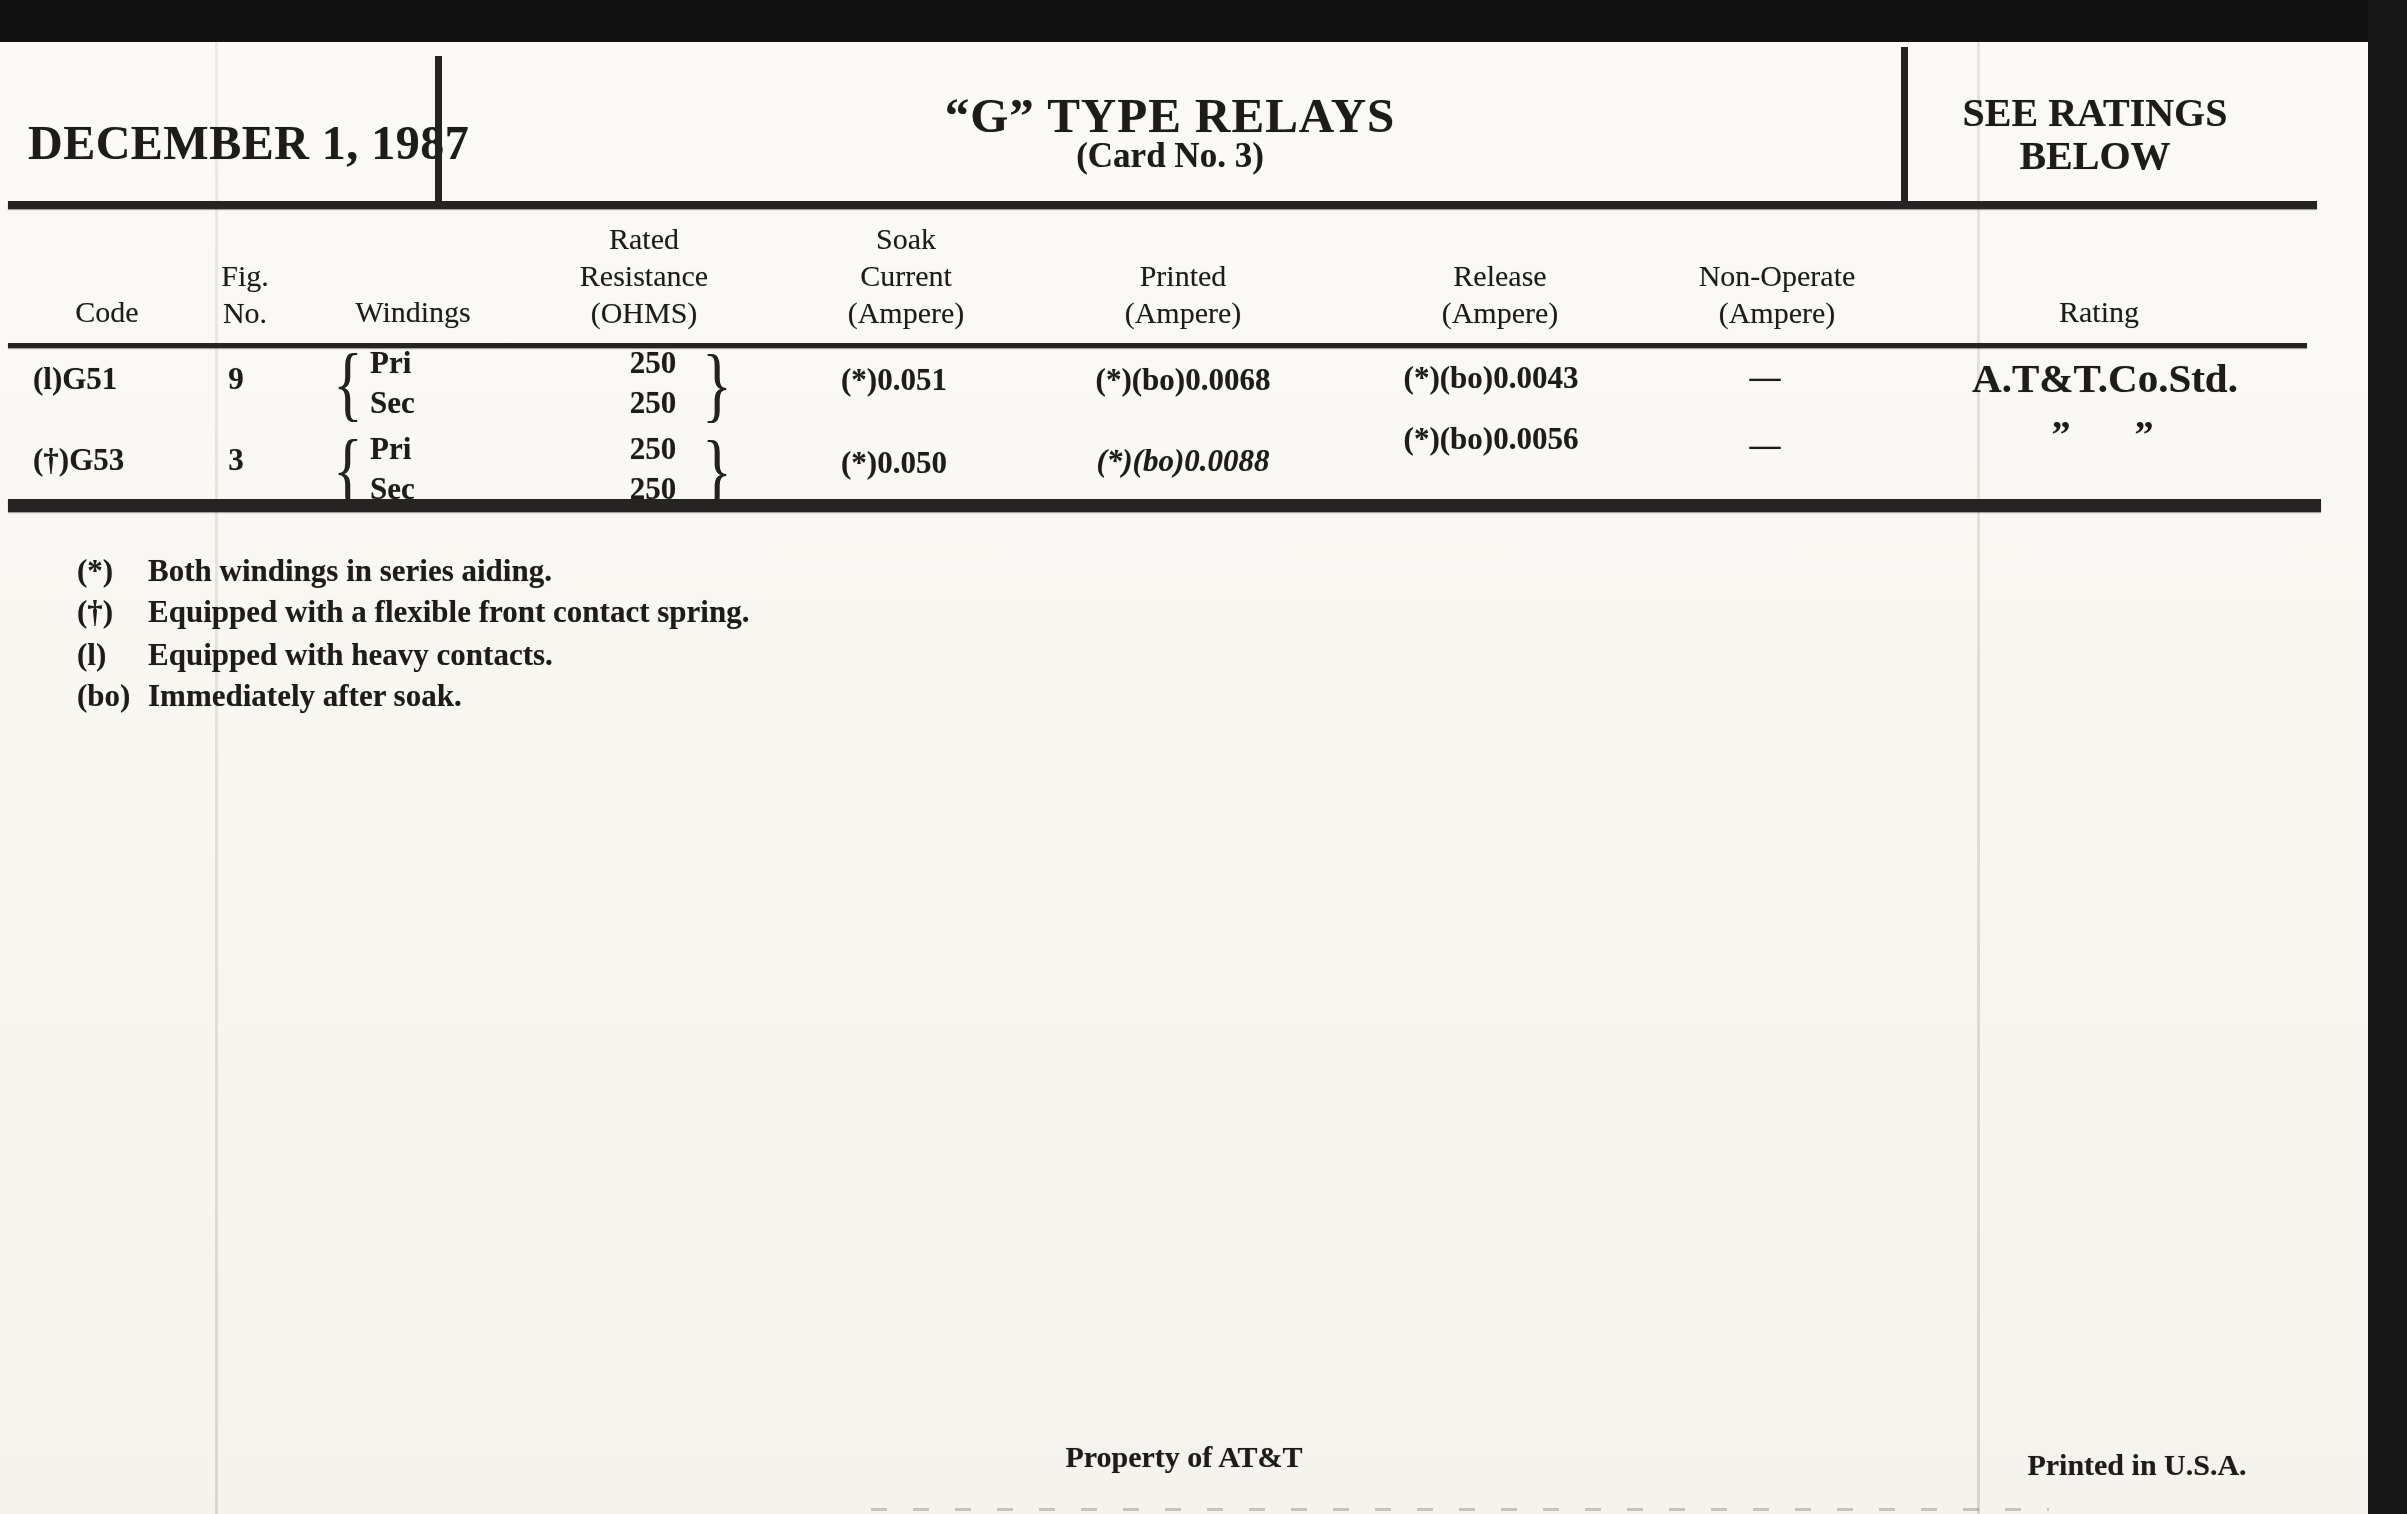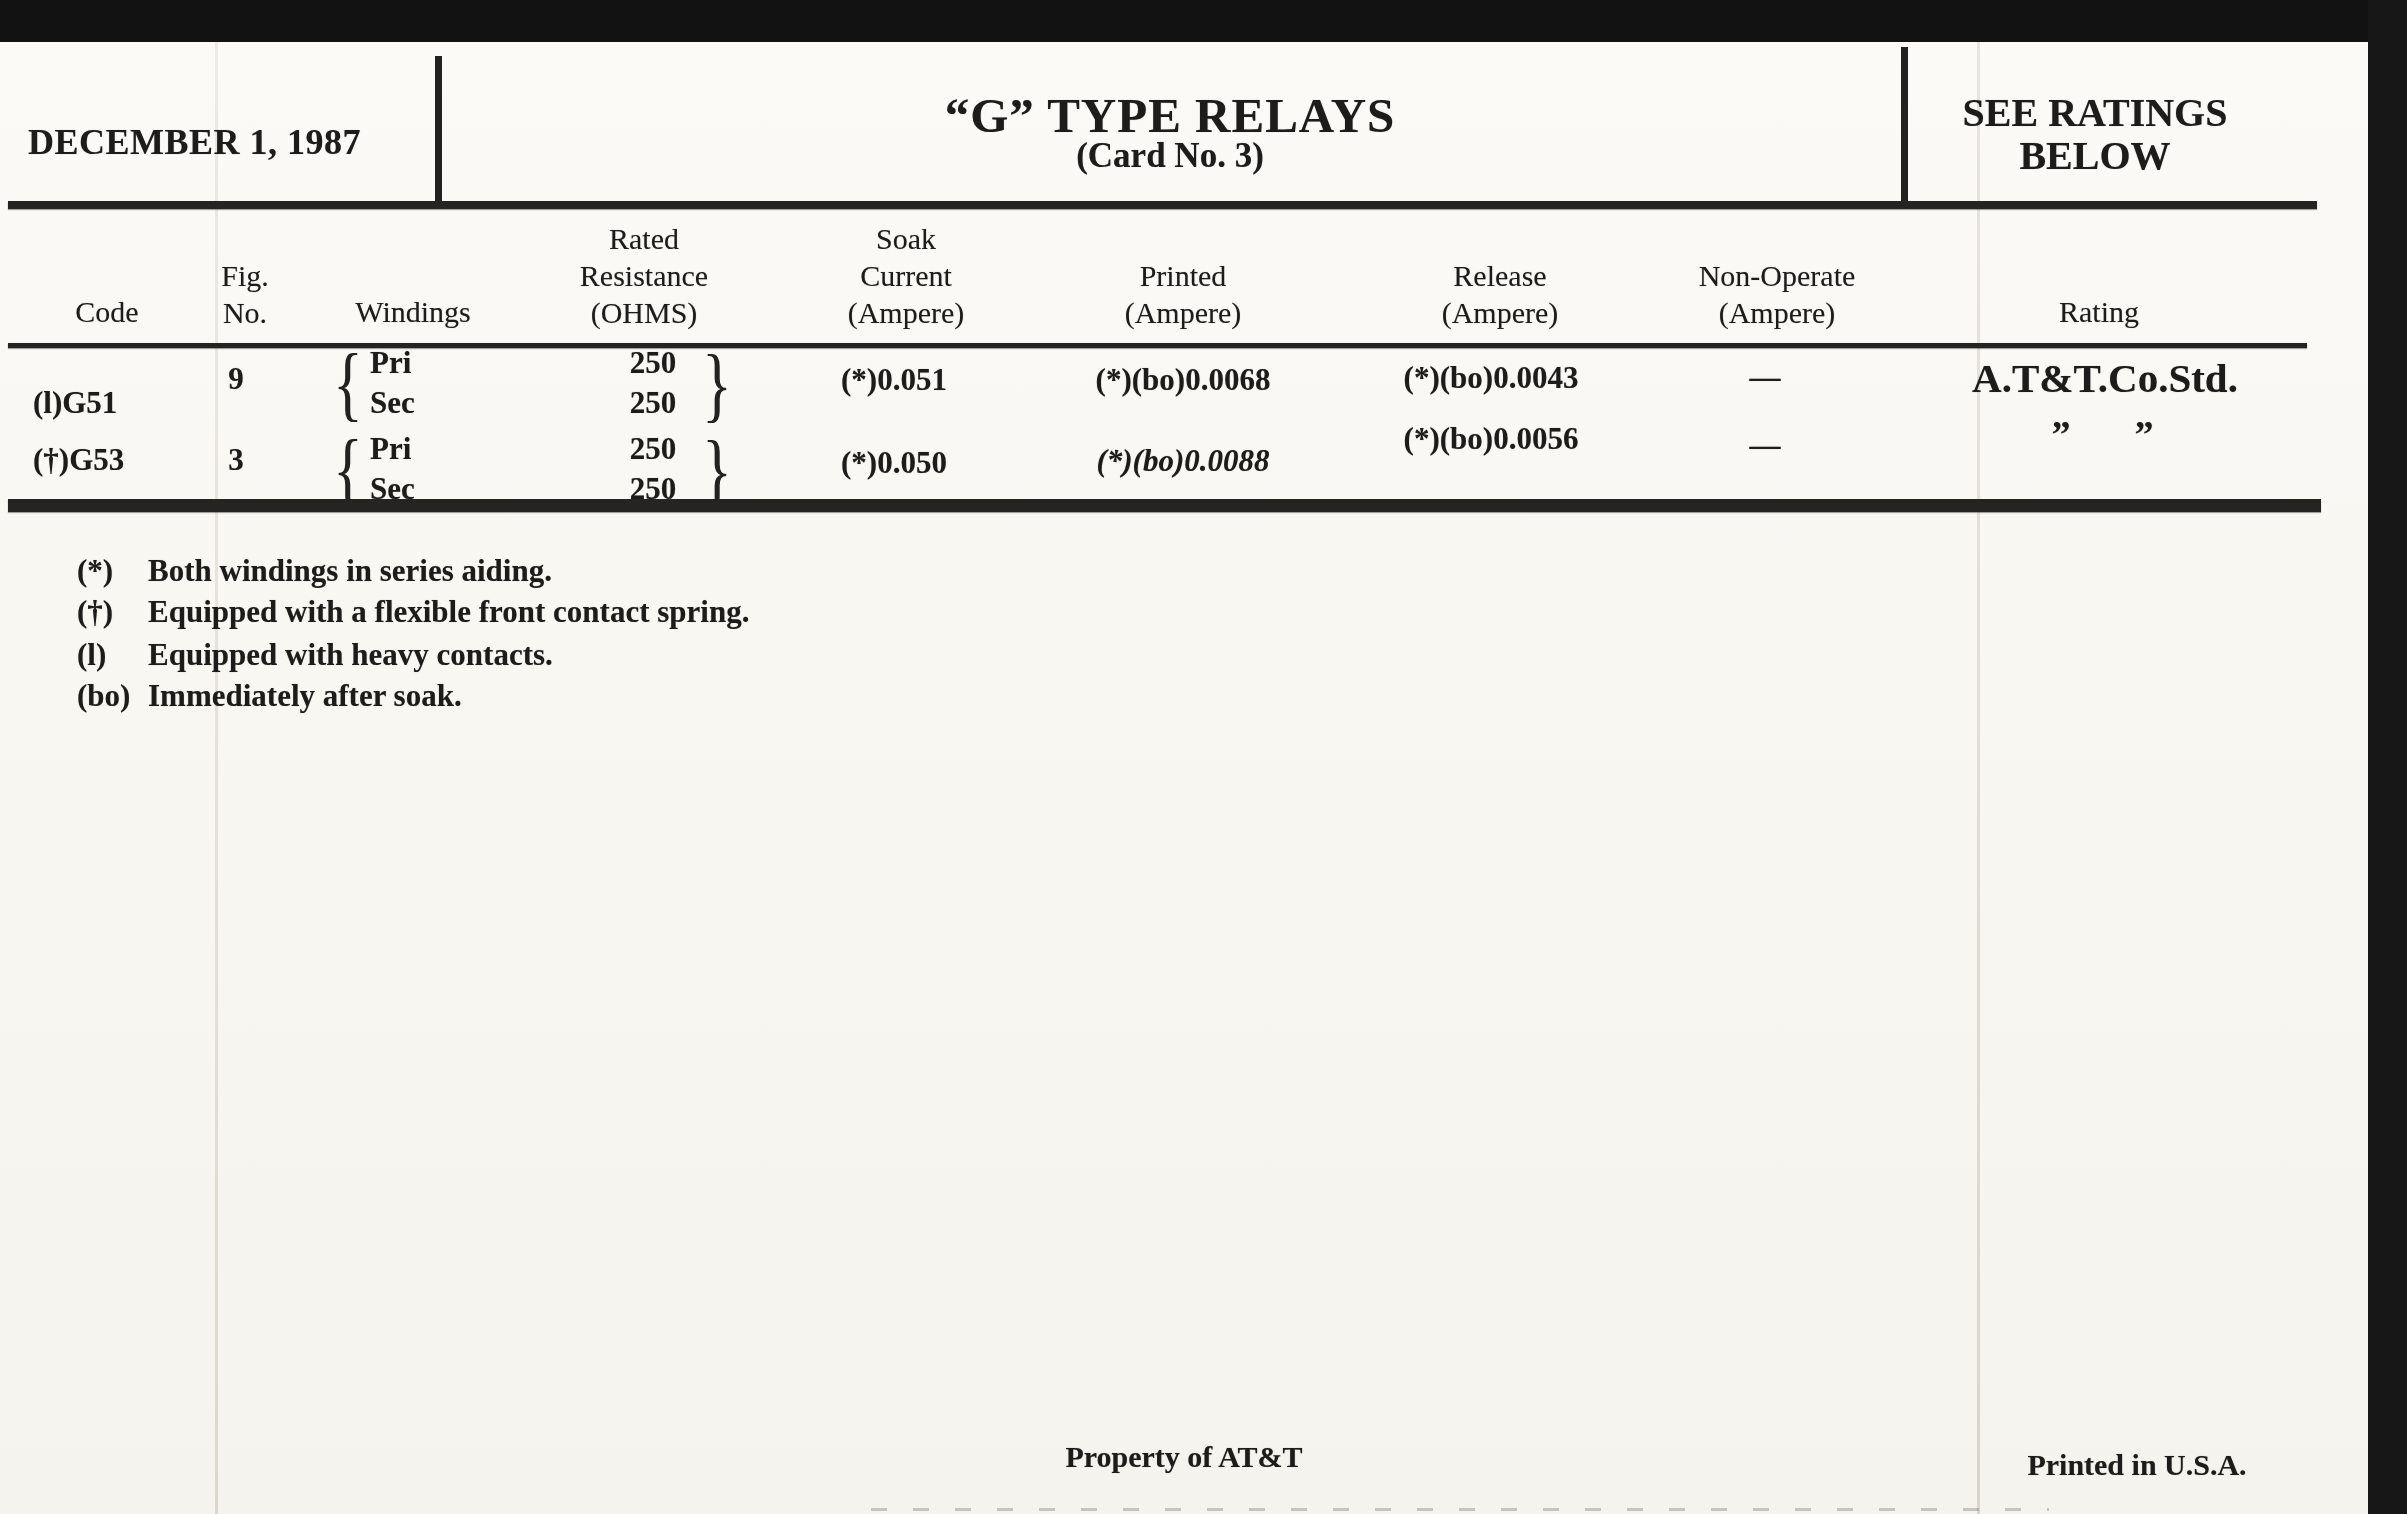--- a/index.html
+++ b/index.html
@@ -28,21 +28,21 @@
   .lc{transform:translateY(-50%);}
   
   .rule{position:absolute;background:#262422;box-shadow:0 1px 1px rgba(0,0,0,0.35);}
   .rule-header{left:8px;top:159px;width:2309px;height:8px;}
   .rule-colhead{left:8px;top:301px;width:2299px;height:5px;}
   .rule-bottom{left:8px;top:457px;width:2313px;height:13px;}
   .vdiv{position:absolute;width:7px;background:#242220;}
   .vdiv-left{left:435px;top:14px;height:149px;}
   .vdiv-right{left:1901px;top:5px;height:157px;}
   
-  .date{font-size:36px;letter-spacing:0.5px;}
+  .date{font-size:48px;letter-spacing:0.5px;}
   .title{font-size:49px;letter-spacing:1px;}
   .subtitle{font-size:35px;}
   .ratings-note{font-size:40px;line-height:43px;text-align:center;transform:translateX(-50%);}
   
   .colhead{font-size:30px;line-height:37px;text-align:center;transform:translateX(-50%);position:absolute;white-space:nowrap;font-weight:400;text-shadow:0 0 1px rgba(20,18,15,0.3);}
   .cell{font-size:31px;}
   .rating-cell{font-size:41px;text-align:center;}
   .ditto{font-size:38px;}
   .brace{position:absolute;font-size:83px;font-weight:400;transform:translate(-50%,-50%) scaleX(0.75);text-shadow:none;color:#242220;}
   
@@ -103,21 +103,21 @@
     </div>
     <div class="colhead" style="left:1777px;top:215px;">
       <span style="display:block;">Non-Operate</span>
       <span style="display:block;">(Ampere)</span>
     </div>
     <div class="colhead" style="left:2099px;top:251px;">
       <span style="display:block;">Rating</span>
     </div>
     <div class="rule rule-colhead"></div>
 
-    <div class="t lc cell" style="left:33px;top:337px;margin-top:24px;">(l)G51</div>
+    <div class="t lc cell" style="left:33px;top:337px;">(l)G51</div>
     <div class="t cc cell" style="left:236px;top:337px;">9</div>
     <div class="brace" style="left:348px;top:341px;">{</div>
     <div class="t lc cell" style="left:370px;top:321px;">Pri</div>
     <div class="t lc cell" style="left:370px;top:361px;">Sec</div>
     <div class="t cc cell" style="left:653px;top:321px;">250</div>
     <div class="t cc cell" style="left:653px;top:361px;">250</div>
     <div class="brace" style="left:717px;top:342px;">}</div>
     <div class="t cc cell" style="left:894px;top:338px;">(*)0.051</div>
     <div class="t cc cell" style="left:1183px;top:338px;">(*)(bo)0.0068</div>
     <div class="t cc cell" style="left:1491px;top:336px;">(*)(bo)0.0043</div>

